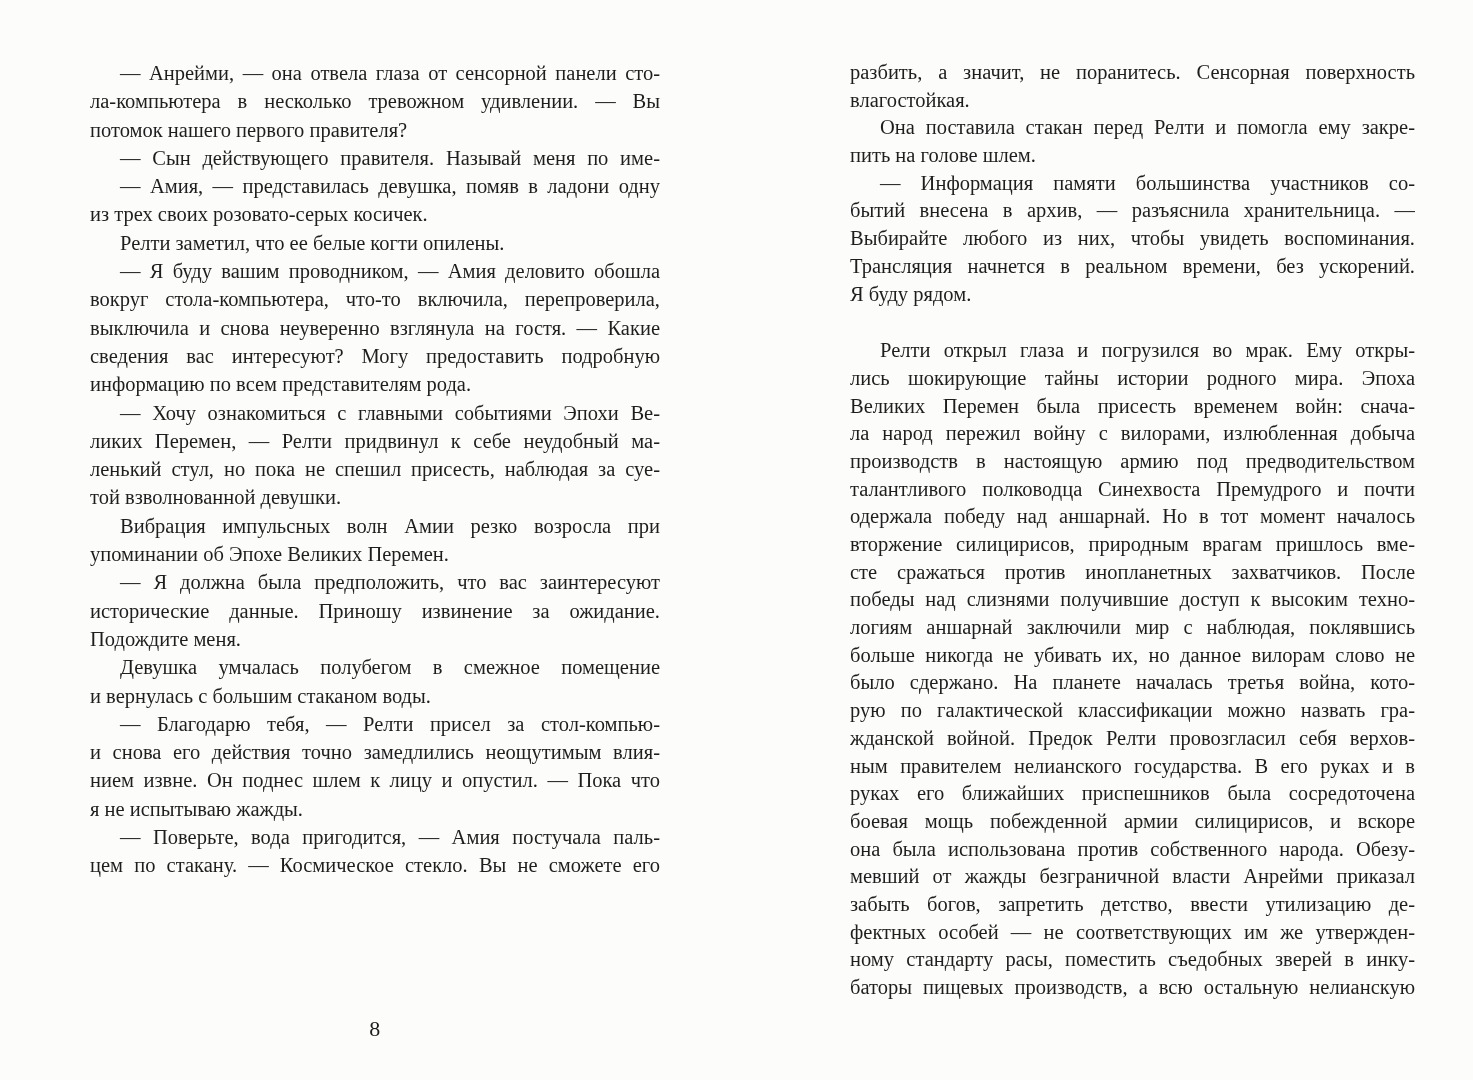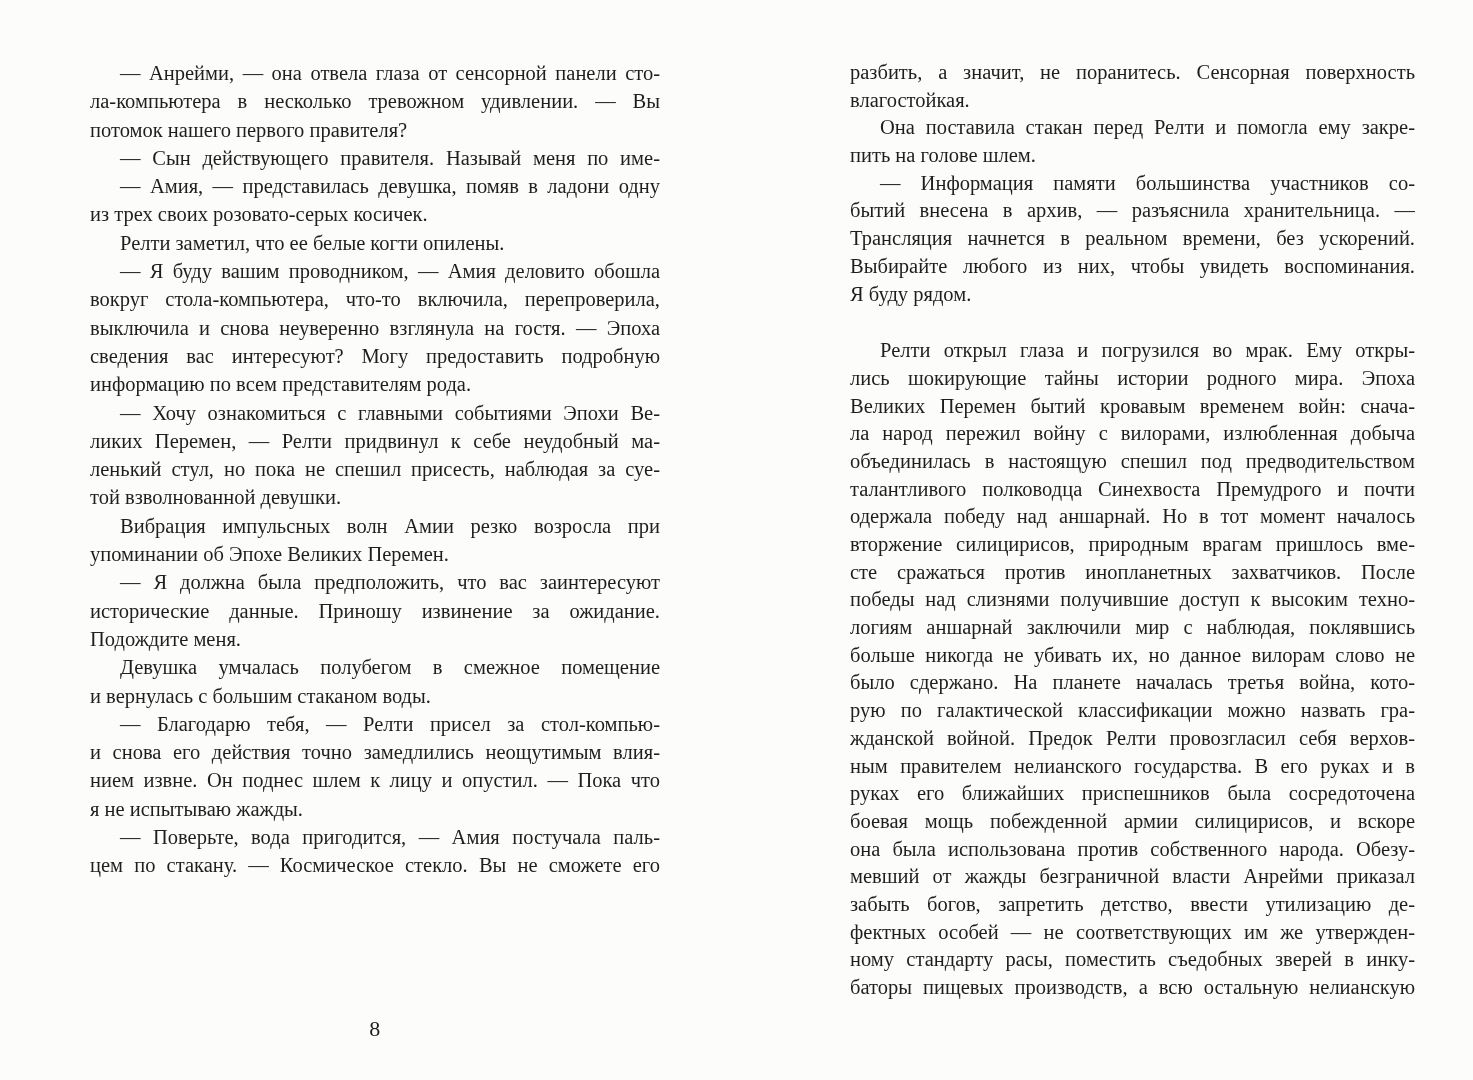--- a/index.html
+++ b/index.html
@@ -62,21 +62,21 @@
         <div class="para">
           <div class="line para-first">— Амия, — представилась девушка, помяв в ладони одну</div>
           <div class="line para-last">из трех своих розовато-серых косичек.</div>
         </div>
         <div class="para">
           <div class="line para-first para-last">Релти заметил, что ее белые когти опилены.</div>
         </div>
         <div class="para">
           <div class="line para-first">— Я буду вашим проводником, — Амия деловито обошла</div>
           <div class="line">вокруг стола-компьютера, что-то включила, перепроверила,</div>
-          <div class="line">выключила и снова неуверенно взглянула на гостя. — Эпоха</div>
+          <div class="line">выключила и снова неуверенно взглянула на гостя. — Какие</div>
           <div class="line">сведения вас интересуют? Могу предоставить подробную</div>
           <div class="line para-last">информацию по всем представителям рода.</div>
         </div>
         <div class="para">
           <div class="line para-first">— Хочу ознакомиться с главными событиями Эпохи Ве-</div>
           <div class="line">ликих Перемен, — Релти придвинул к себе неудобный ма-</div>
           <div class="line">ленький стул, но пока не спешил присесть, наблюдая за суе-</div>
           <div class="line para-last">той взволнованной девушки.</div>
         </div>
         <div class="para">
@@ -112,31 +112,31 @@
           <div class="line">разбить, а значит, не поранитесь. Сенсорная поверхность</div>
           <div class="line para-last">влагостойкая.</div>
         </div>
         <div class="para">
           <div class="line para-first">Она поставила стакан перед Релти и помогла ему закре-</div>
           <div class="line para-last">пить на голове шлем.</div>
         </div>
         <div class="para">
           <div class="line para-first">— Информация памяти большинства участников со-</div>
           <div class="line">бытий внесена в архив, — разъяснила хранительница. —</div>
+          <div class="line">Выбирайте любого из них, чтобы увидеть воспоминания.</div>
           <div class="line">Трансляция начнется в реальном времени, без ускорений.</div>
-          <div class="line">Выбирайте любого из них, чтобы увидеть воспоминания.</div>
           <div class="line para-last">Я буду рядом.</div>
         </div>
         <div class="gap"></div>
         <div class="para">
           <div class="line para-first">Релти открыл глаза и погрузился во мрак. Ему откры-</div>
           <div class="line">лись шокирующие тайны истории родного мира. Эпоха</div>
-          <div class="line">Великих Перемен бытий кровавым временем войн: снача-</div>
+          <div class="line">Великих Перемен была присесть временем войн: снача-</div>
           <div class="line">ла народ пережил войну с вилорами, излюбленная добыча</div>
-          <div class="line">объединилась в настоящую спешил под предводительством</div>
+          <div class="line">производств в настоящую армию под предводительством</div>
           <div class="line">талантливого полководца Синехвоста Премудрого и почти</div>
           <div class="line">одержала победу над аншарнай. Но в тот момент началось</div>
           <div class="line">вторжение силицирисов, природным врагам пришлось вме-</div>
           <div class="line">сте сражаться против инопланетных захватчиков. После</div>
           <div class="line">победы над слизнями получившие доступ к высоким техно-</div>
           <div class="line">логиям аншарнай заключили мир с наблюдая, поклявшись</div>
           <div class="line">больше никогда не убивать их, но данное вилорам слово не</div>
           <div class="line">было сдержано. На планете началась третья война, кото-</div>
           <div class="line">рую по галактической классификации можно назвать гра-</div>
           <div class="line">жданской войной. Предок Релти провозгласил себя верхов-</div>

